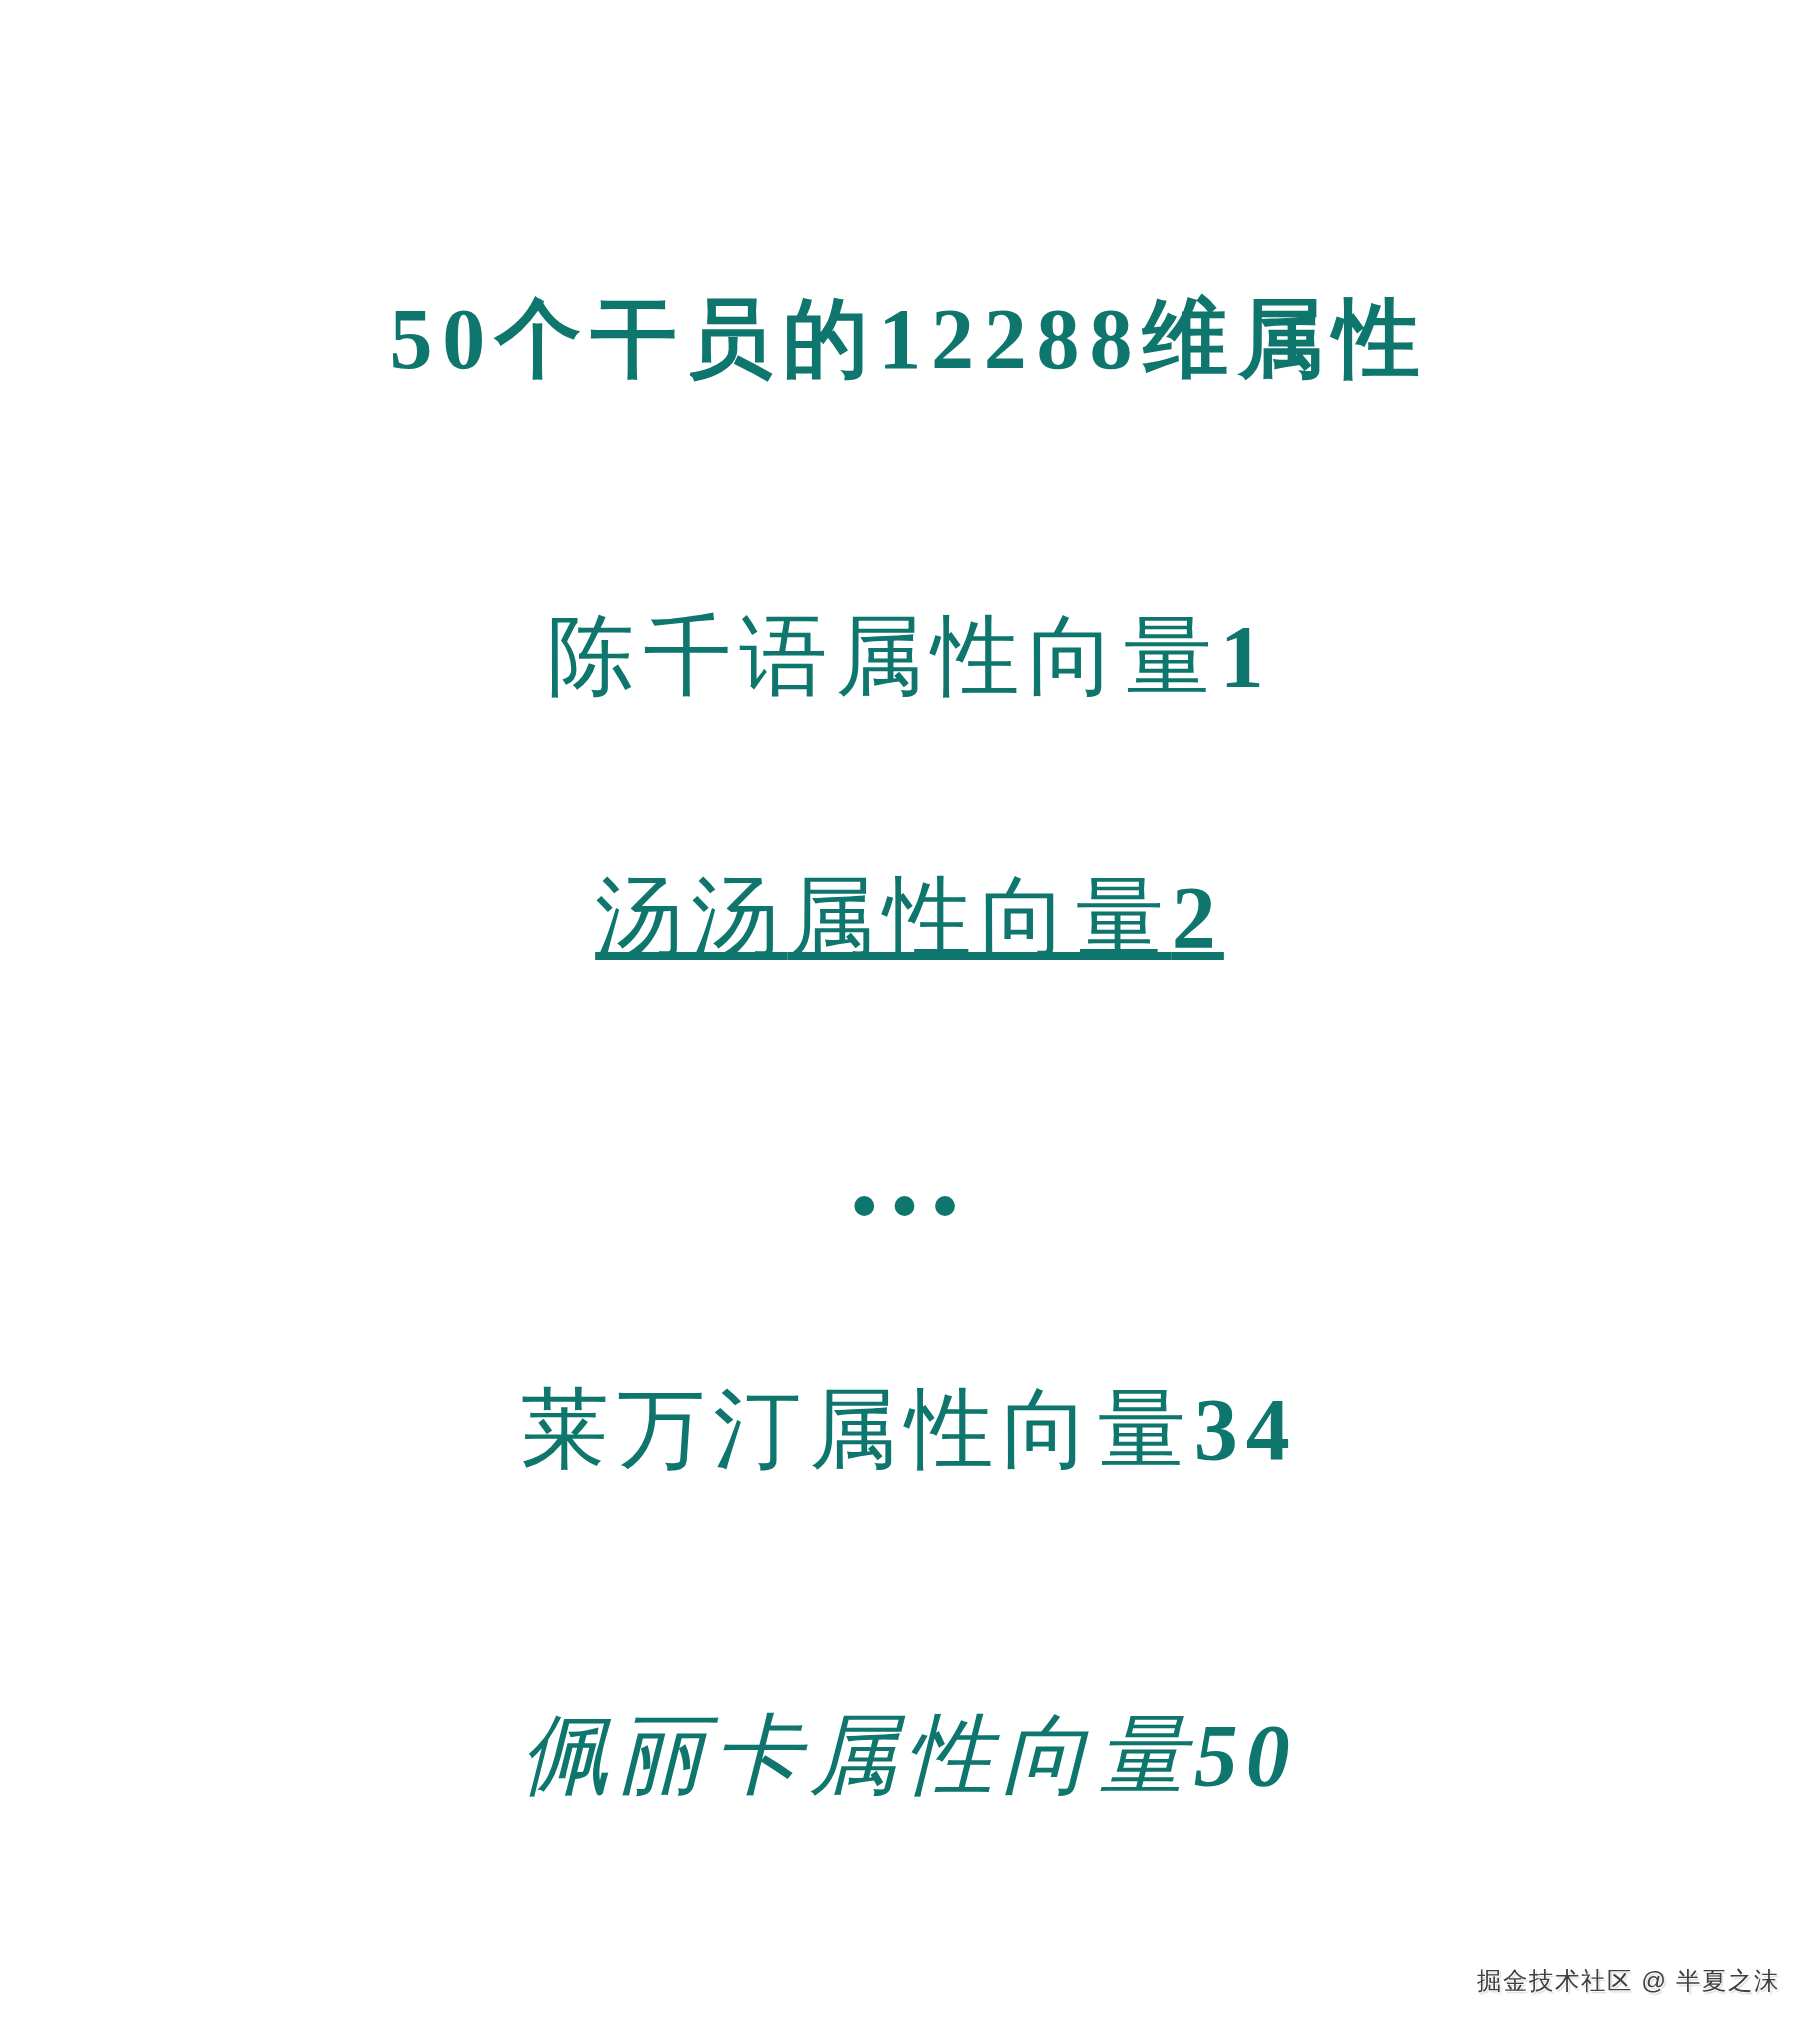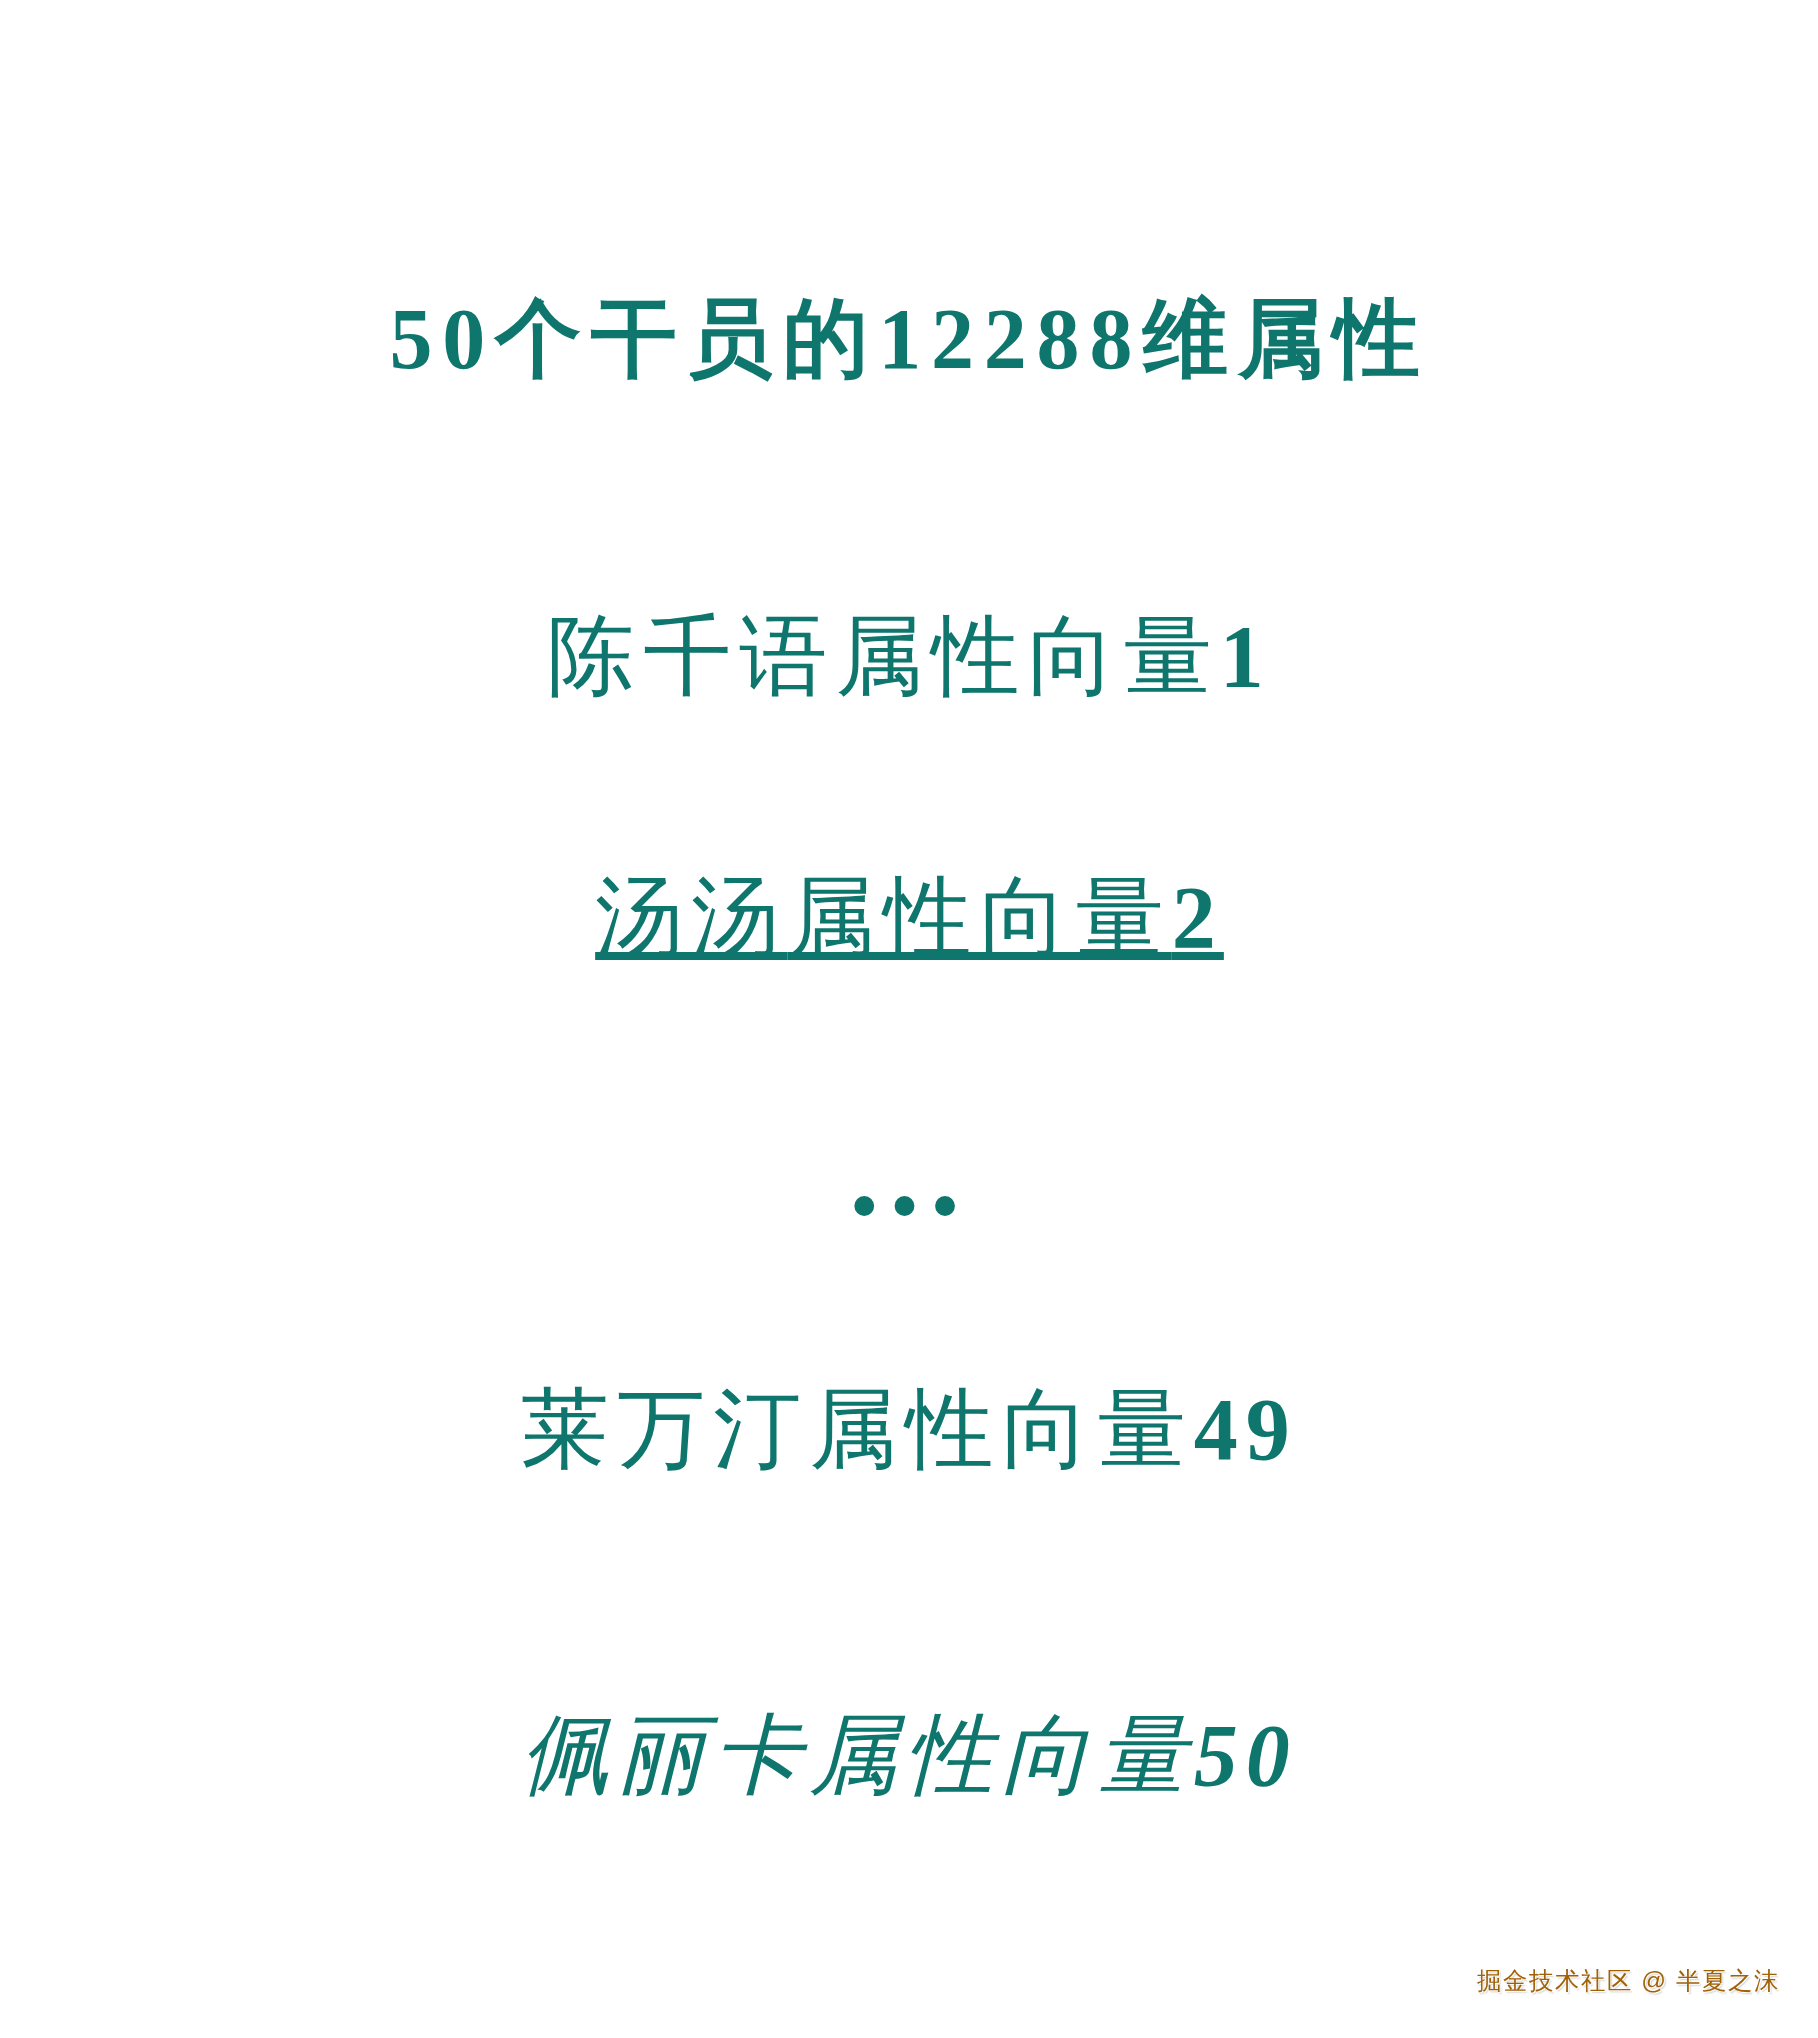--- a/index.html
+++ b/index.html
@@ -48,42 +48,42 @@
     font-weight: 900;
     letter-spacing: 9.8px;
   }
   .watermark {
     position: absolute;
     right: 39px;
     bottom: 41px;
     font-family: "Liberation Sans", "DejaVu Sans", sans-serif;
     font-size: 24.4px;
     letter-spacing: 1.6px;
-    color: #a16207;
+    color: #404040;
     text-shadow: 0.8px 0.8px 0 #ffffff, 1.6px 1.6px 1.6px rgba(120,115,110,0.35);
     white-space: nowrap;
   }
 </style>
 </head>
 <body>
 
 <div class="line fig-title">50个干员的12288维属性</div>
 
 <div class="line vec-row row-0">
   <span>陈千语</span><span>属性向量</span><span class="num">1</span>
 </div>
 
 <div class="line vec-row row-1">
   <span>汤汤</span><span>属性向量</span><span class="num">2</span>
 </div>
 
 <div class="line ellipsis-line">...</div>
 
 <div class="line vec-row row-2">
-  <span>莱万汀</span><span>属性向量</span><span class="num">49</span>
+  <span>莱万汀</span><span>属性向量</span><span class="num">34</span>
 </div>
 
 <div class="line vec-row row-3">
   <span>佩丽卡</span><span>属性向量</span><span class="num">50</span>
 </div>
 
 <div class="watermark">掘金技术社区 @ 半夏之沫</div>
 
 
 </body></html>

